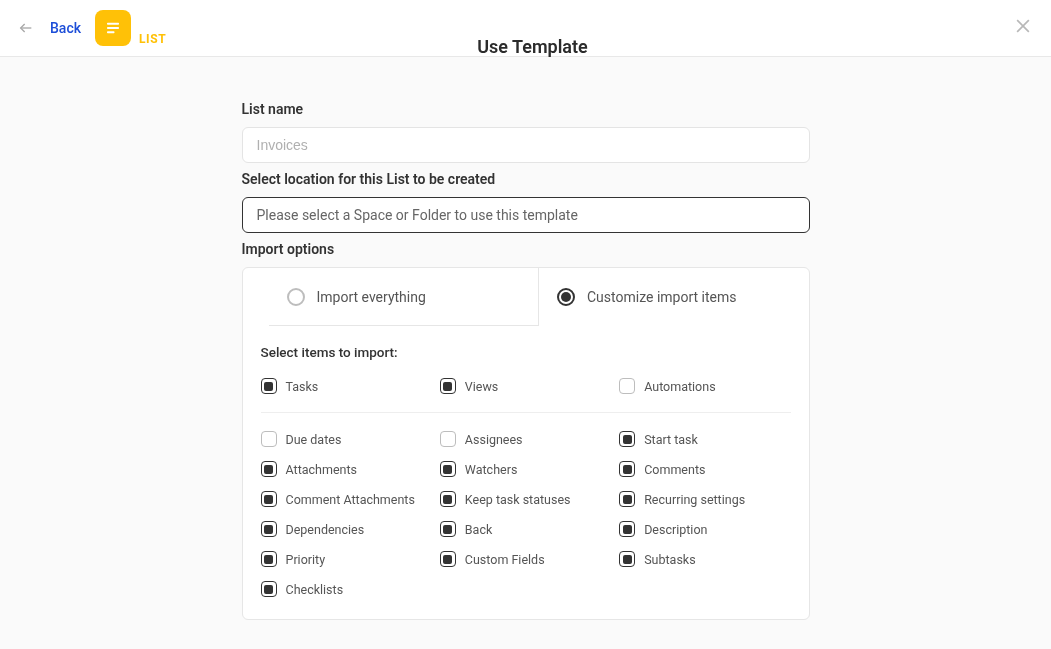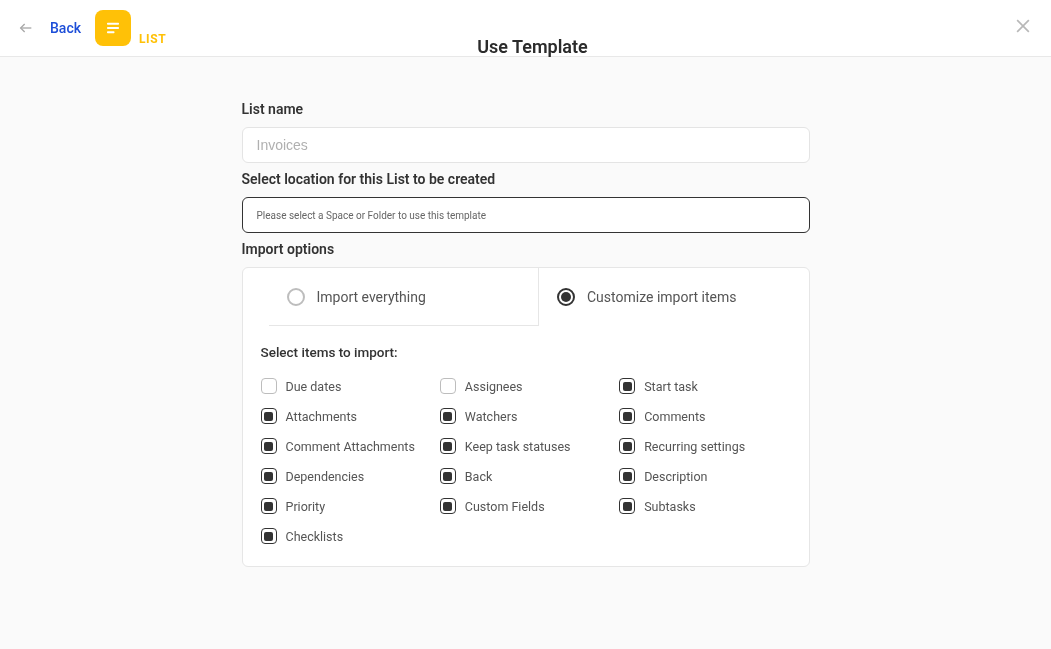--- a/index.html
+++ b/index.html
@@ -109,21 +109,21 @@
 
   .location-select {
     width: 100%;
     height: 36px;
     border: 1.5px solid #333;
     border-radius: 6px;
     background: #fff;
     display: flex;
     align-items: center;
     padding: 0 14px;
-    font-size: 10px;
+    font-size: 14px;
     color: #666;
     cursor: pointer;
   }
 
   .import-panel {
     border: 1px solid #e6e6e6;
     border-radius: 6px;
     background: #fff;
     margin-top: 0;
   }
@@ -257,20 +257,34 @@
         </div>
         <div class="import-tab">
           <span class="radio selected"></span>
           <span>Customize import items</span>
         </div>
       </div>
 
       <div class="import-body">
         <div class="select-items-label">Select items to import:</div>
 
+        <div class="check-grid top-row" id="top-grid">
+            <label class="check-item">
+              <span class="checkbox checked"></span>
+              <span>Tasks</span>
+            </label>
+            <label class="check-item">
+              <span class="checkbox checked"></span>
+              <span>Views</span>
+            </label>
+            <label class="check-item">
+              <span class="checkbox"></span>
+              <span>Automations</span>
+            </label>
+          </div>
         <div class="check-grid" id="items-grid">
             <label class="check-item">
               <span class="checkbox"></span>
               <span>Due dates</span>
             </label>
             <label class="check-item">
               <span class="checkbox"></span>
               <span>Assignees</span>
             </label>
             <label class="check-item">

